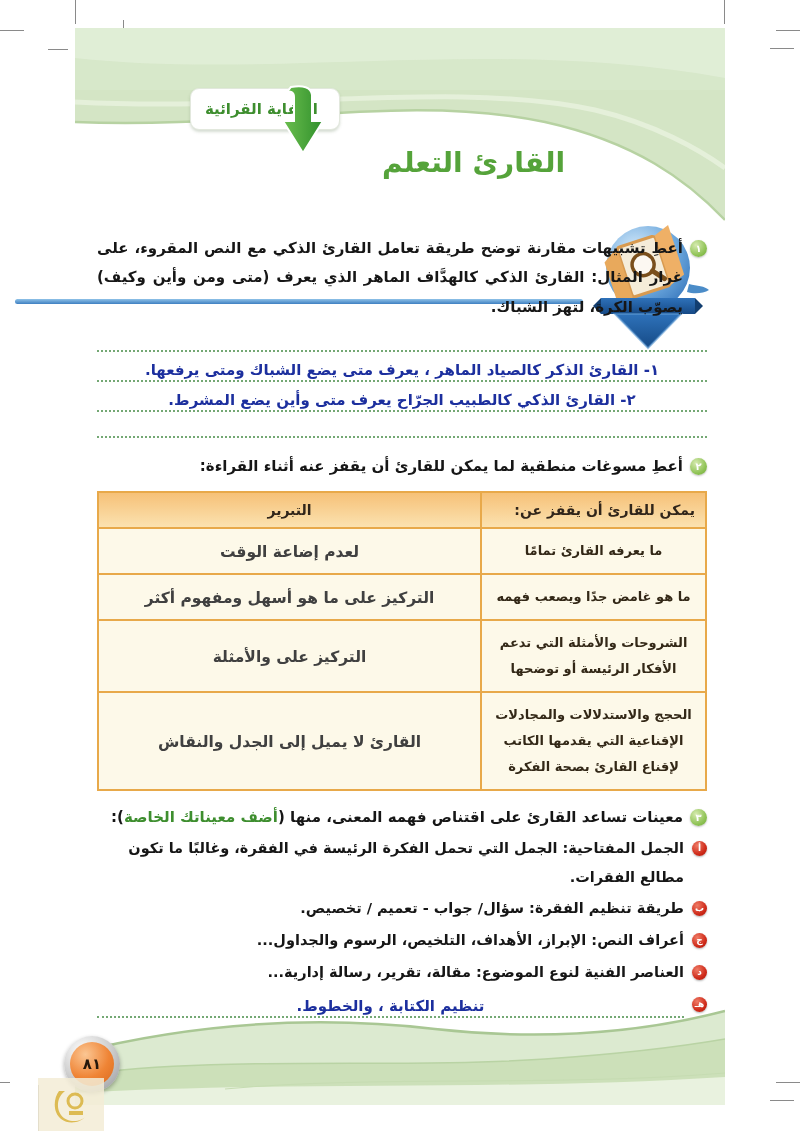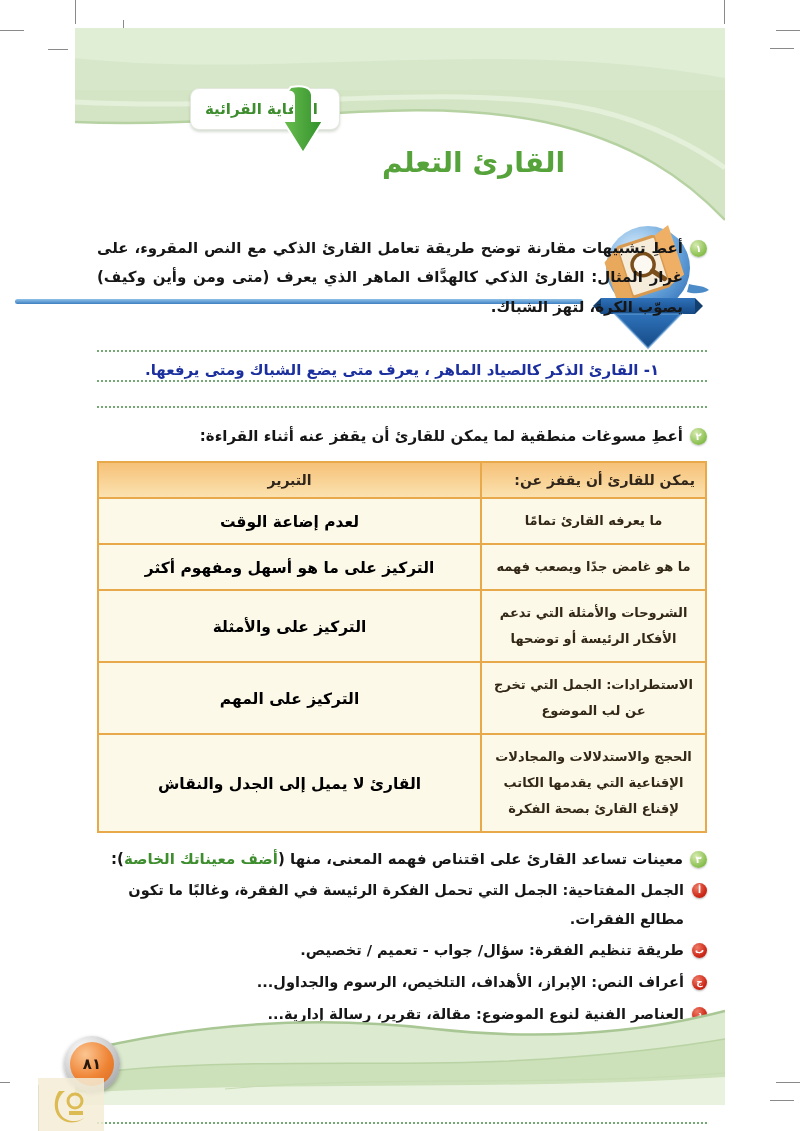--- a/index.html
+++ b/index.html
@@ -59,21 +59,21 @@
   
   table.skip { width:100%; border-collapse:collapse; margin:10px 0 12px 0; }
   table.skip td, table.skip th { border:2px solid #e8a94a; }
   th.col-item, th.col-just { background:linear-gradient(to bottom,#f6c178,#fbe2b0);
        font-size:14px; font-weight:bold; color:#30251a; padding:9px 10px; }
   th.col-item { width:37%; text-align:right; }
   th.col-just { width:63%; text-align:center; }
   td.cell-item { background:#fdf9e9; font-size:13px; font-weight:bold; color:#332817;
                  text-align:center; padding:9px 8px; line-height:2.0; }
   td.cell-just { background:#fdf9e9; text-align:center; padding:9px 8px; }
-  td.cell-just span { color:#000000; font-weight:bold; font-size:15.5px; }
+  td.cell-just span { color:#404040; font-weight:bold; font-size:15.5px; }
 
   
   .sub-item { display:flex; align-items:flex-start; gap:8px; margin:2px 0; min-height:30px; }
   .letter-badge { flex:0 0 auto; width:15px; height:15px; margin-top:7px; border-radius:50%;
        background:radial-gradient(circle at 35% 30%, #ef7b66, #cf2b1a 60%, #a81408);
        color:#fff; font-size:9px; font-weight:bold; text-align:center; line-height:15px;
        box-shadow:0 1px 2px rgba(0,0,0,.3); }
   .sub-text { font-size:14.5px; font-weight:bold; color:#161616; line-height:2.0; }
   .sub-rule { flex:1 1 auto; border-bottom:2px dotted #74a874; display:flex;
               justify-content:center; align-items:flex-end; height:28px; }
@@ -175,20 +175,23 @@
 
       <div class="q-row">
         <span class="num-badge">١</span>
         <div class="q-text">أعطِ تشبيهات مقارنة توضح طريقة تعامل القارئ الذكي مع النص المقروء، على غرار المثال: القارئ الذكي كالهدَّاف الماهر الذي يعرف (متى ومن وأين وكيف) يصوّب الكرة، لتهز الشباك.</div>
       </div>
 
       <div class="rule"></div>
       <div class="rule answer">
         <span class="hand">١- القارئ الذكر كالصياد الماهر ، يعرف متى يضع الشباك ومتى يرفعها.</span>
       </div>
+      <div class="rule answer">
+        <span class="hand">٢- القارئ الذكي كالطبيب الجرّاح يعرف متى وأين يضع المشرط.</span>
+      </div>
       <div class="rule" style="height:26px;"></div>
 
       <div class="q-row" style="margin-top:14px;">
         <span class="num-badge">٢</span>
         <div class="q-text">أعطِ مسوغات منطقية لما يمكن للقارئ أن يقفز عنه أثناء القراءة:</div>
       </div>
 
       <table class="skip">
         <tbody>
             <tr>
@@ -199,24 +202,20 @@
           <td class="cell-item">ما يعرفه القارئ تمامًا</td>
           <td class="cell-just"><span>لعدم إضاعة الوقت</span></td>
         </tr>
         <tr>
           <td class="cell-item">ما هو غامض جدًا ويصعب فهمه</td>
           <td class="cell-just"><span>التركيز على ما هو أسهل ومفهوم أكثر</span></td>
         </tr>
         <tr>
           <td class="cell-item">الشروحات والأمثلة التي تدعم الأفكار الرئيسة أو توضحها</td>
           <td class="cell-just"><span>التركيز على والأمثلة</span></td>
-        </tr>
-        <tr>
-          <td class="cell-item">الاستطرادات: الجمل التي تخرج عن لب الموضوع</td>
-          <td class="cell-just"><span>التركيز على المهم</span></td>
         </tr>
         <tr>
           <td class="cell-item">الحجج والاستدلالات والمجادلات الإقناعية التي يقدمها الكاتب لإقناع القارئ بصحة الفكرة</td>
           <td class="cell-just"><span>القارئ لا يميل إلى الجدل والنقاش</span></td>
         </tr>
       </tbody>
         </table>
 
       <div class="q-row">
         <span class="num-badge">٣</span>

